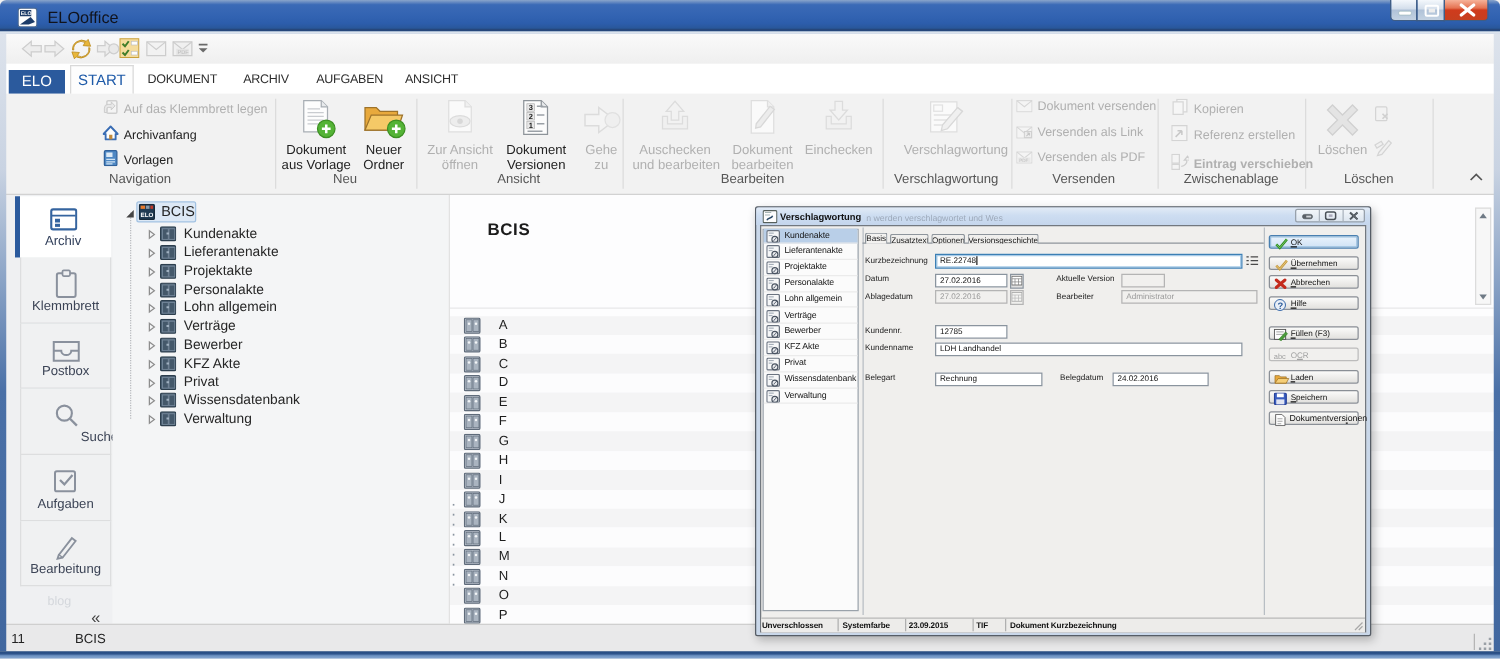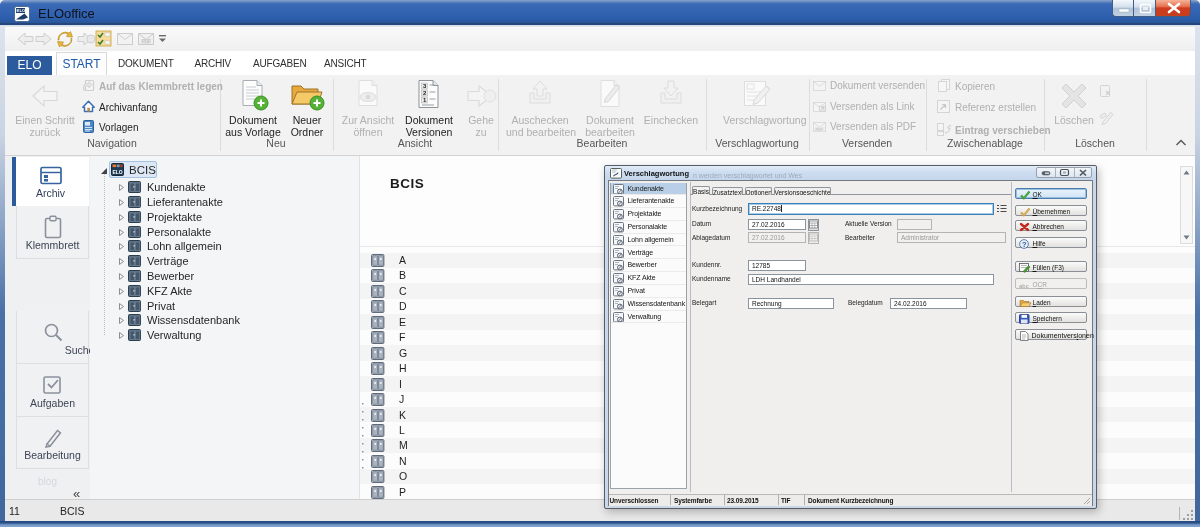--- a/index.html
+++ b/index.html
@@ -189,27 +189,21 @@
   <div class="abs gsep" style="left:1146px;"></div>
   <div class="abs glbl" style="left:62px;width:100px;">Navigation</div>
   <div class="abs glbl" style="left:226px;width:100px;">Neu</div>
   <div class="abs glbl" style="left:365px;width:100px;">Ansicht</div>
   <div class="abs glbl" style="left:552px;width:100px;">Bearbeiten</div>
   <div class="abs glbl" style="left:707px;width:100px;">Verschlagwortung</div>
   <div class="abs glbl" style="left:817px;width:100px;">Versenden</div>
   <div class="abs glbl" style="left:935px;width:100px;">Zwischenablage</div>
   <div class="abs glbl" style="left:1045px;width:100px;">Löschen</div>
 
-  <div class="abs big dis" style="left:11px;">
-    <div class="ic"><svg width="30" height="26" style="margin-top:4px;">
-      <path d="M3 13 L14 3 L14 8.5 L27 8.5 L27 17.5 L14 17.5 L14 23 Z" fill="#f4f4f4" stroke="#d8d8d8" stroke-width="1.2"></path>
-    </svg></div>
-    <div class="tx">Einen Schritt<br>zurück</div>
-  </div>
-  <div class="abs srow dis" style="left:82px;top:4px;font-weight:bold;">
+  <div class="abs srow dis" style="left:82px;top:4px;">
     <svg width="13" height="13">
         <rect x="3.5" y="1.5" width="8" height="10" rx="1" fill="#f4f4f4" stroke="#cfcfcf" stroke-width="1.2"></rect>
         <path d="M1.5 11 L1.5 7.5 a3 3 0 0 1 3-3 l2.5 0 0-2 3 3.2 -3 3.2 0-2 -2.5 0 a1 1 0 0 0 -1 1 L3.5 11 Z" fill="#e8e8e8" stroke="#cccccc" stroke-width=".8"></path>
       </svg>Auf das Klemmbrett legen</div>
   <div class="abs srow en" style="left:82px;top:24.5px;">
     <svg width="13" height="13">
         <path d="M0.8 7.2 L6.5 1.2 L12.2 7.2 L10.5 7.2 L10.5 11.5 L2.5 11.5 L2.5 7.2 Z" fill="#fdfdfd" stroke="#3a6db4" stroke-width="1.5" stroke-linejoin="round"></path>
         <rect x="5.3" y="7.8" width="2.6" height="3.7" fill="#c08a3e"></rect>
       </svg>Archivanfang</div>
   <div class="abs srow en" style="left:82px;top:44.5px;">
@@ -376,20 +370,26 @@
       </svg>
     <div class="lbl" style="color:#33415c;">Archiv</div>
   </div>
   <div class="abs" id="selbar"></div>
   <div class="abs sitem" style="top:50px;">
     <svg width="20" height="24" viewBox="0 0 20 24">
         <rect x="2.5" y="3.5" width="15" height="19" rx="1.5" fill="none" stroke="#8a919d" stroke-width="1.6"></rect>
         <rect x="7" y="1.2" width="6" height="4.6" rx="1" fill="#eff0f2" stroke="#8a919d" stroke-width="1.4"></rect>
       </svg>
     <div class="lbl">Klemmbrett</div>
+  </div>
+  <div class="abs sitem" style="top:102.7px;">
+    <svg width="24" height="20" viewBox="0 0 24 20" style="top:12px;">
+        <path d="M2 2.5 h20 v15 h-20 Z M2 9.5 h6 a4 3.5 0 0 0 8 0 h6" fill="none" stroke="#8a919d" stroke-width="1.6"></path>
+      </svg>
+    <div class="lbl">Postbox</div>
   </div>
   <div class="abs sitem" style="top:155.4px;padding-left:30px;">
     <svg width="22" height="22" viewBox="0 0 22 22" style="top:10px;">
         <circle cx="9.5" cy="9.5" r="6" fill="none" stroke="#8a919d" stroke-width="1.7"></circle>
         <path d="M14 14 L19.5 19.5" stroke="#8a919d" stroke-width="1.9"></path>
       </svg>
     <div class="lbl">Suchen</div>
   </div>
   <div class="abs sitem" style="top:208.1px;">
     <svg width="22" height="22" viewBox="0 0 22 22" style="top:10px;">

